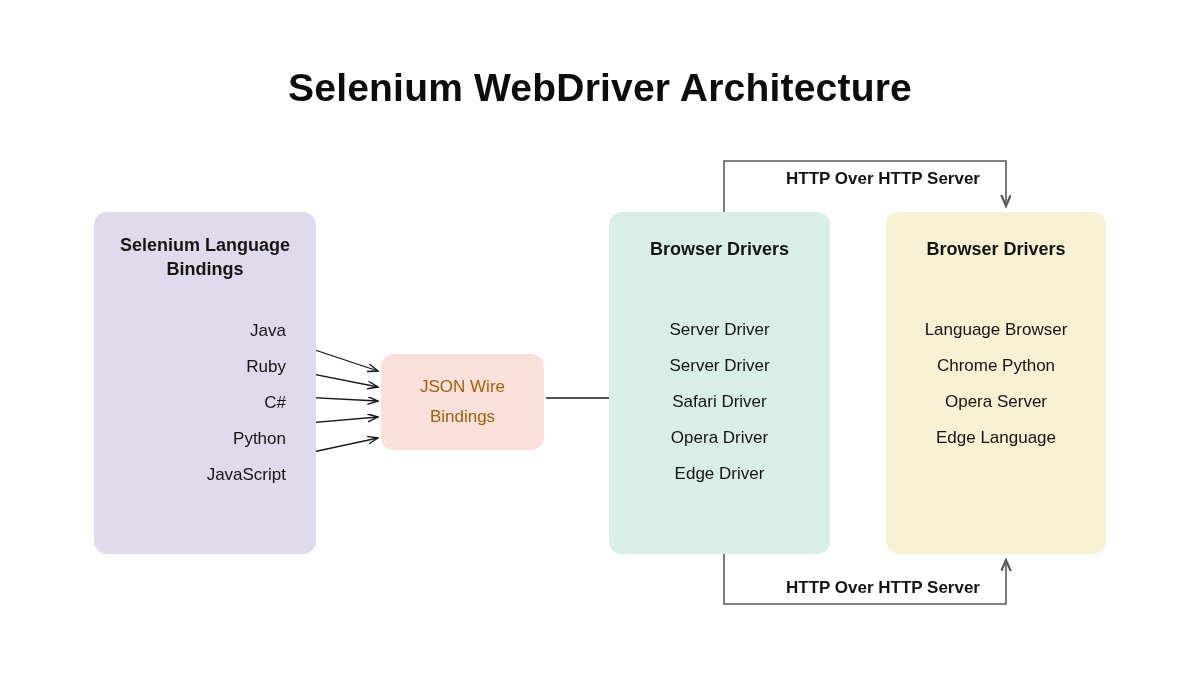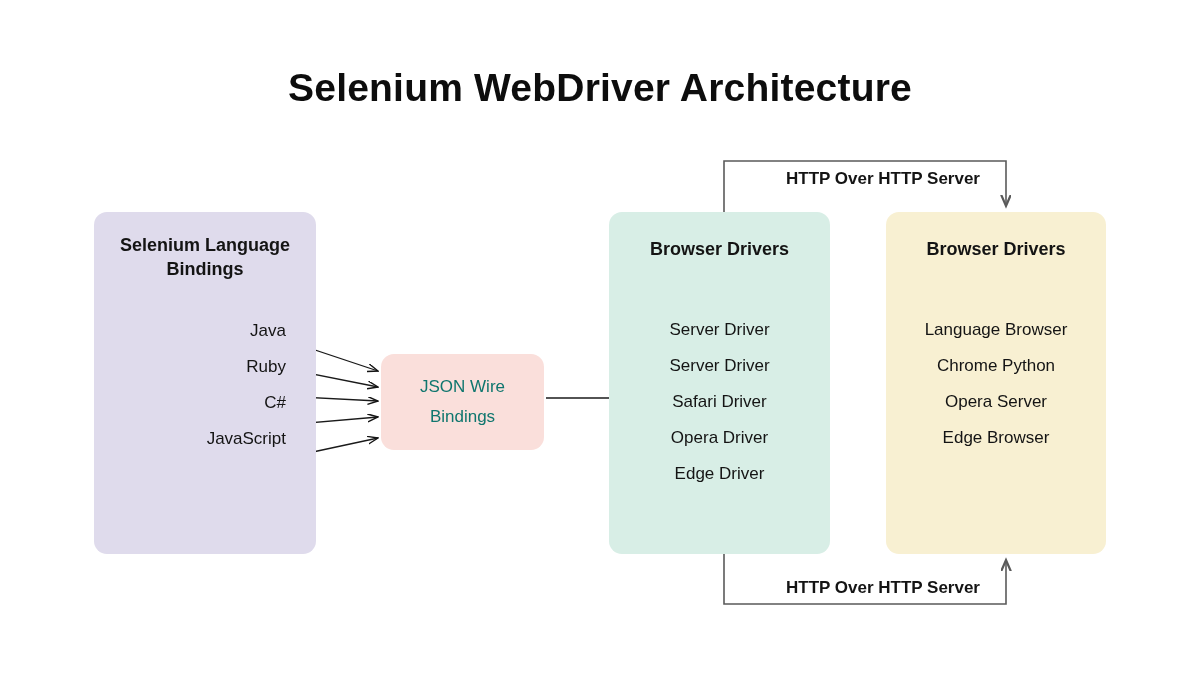--- a/index.html
+++ b/index.html
@@ -88,21 +88,21 @@
     width: 163px;
     height: 96px;
     background: #fadfdb;
     display: flex;
     align-items: center;
     justify-content: center;
   }
   .protocol-text {
     text-align: center;
     font-size: 17px;
-    color: #0f766e;
+    color: #a16207;
     line-height: 30px;
     font-weight: normal;
   }
 
   
   #panel-drivers {
     left: 609px;
     top: 212px;
     width: 221px;
     height: 342px;
@@ -187,20 +187,21 @@
 
     <path d="M724,554 L724,604 L1006,604 L1006,560" stroke="#5a5a5a" stroke-width="1.6" fill="none" marker-end="url(#arrow-md)"></path>
   </svg>
 
   <div class="panel" id="panel-bindings">
     <div class="panel-title">Selenium Language Bindings</div>
     <div class="lang-list">
       <div class="lang-item">Java</div>
       <div class="lang-item">Ruby</div>
       <div class="lang-item">C#</div>
+      <div class="lang-item">Python</div>
       <div class="lang-item">JavaScript</div>
     </div>
   </div>
 
   <div class="panel" id="panel-protocol">
     <div class="protocol-text">
       <div>JSON Wire</div>
       <div>Bindings</div>
     </div>
   </div>
@@ -215,21 +216,21 @@
       <div class="list-entry">Edge Driver</div>
     </div>
   </div>
 
   <div class="panel" id="panel-browsers">
     <div class="panel-title">Browser Drivers</div>
     <div class="item-list">
       <div class="list-entry">Language Browser</div>
       <div class="list-entry">Chrome Python</div>
       <div class="list-entry">Opera Server</div>
-      <div class="list-entry">Edge Browser</div>
+      <div class="list-entry">Edge Language</div>
     </div>
   </div>
 
   <div class="wire-label" id="label-top">HTTP Over HTTP Server</div>
 
   <div class="wire-label" id="label-bottom">HTTP Over HTTP Server</div>
 
 </div>
 
 </body></html>

